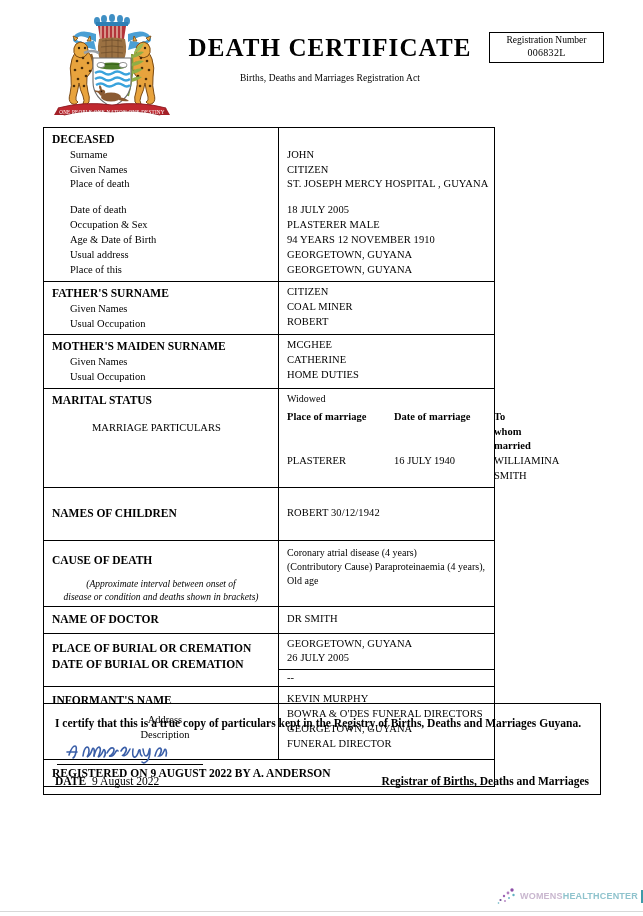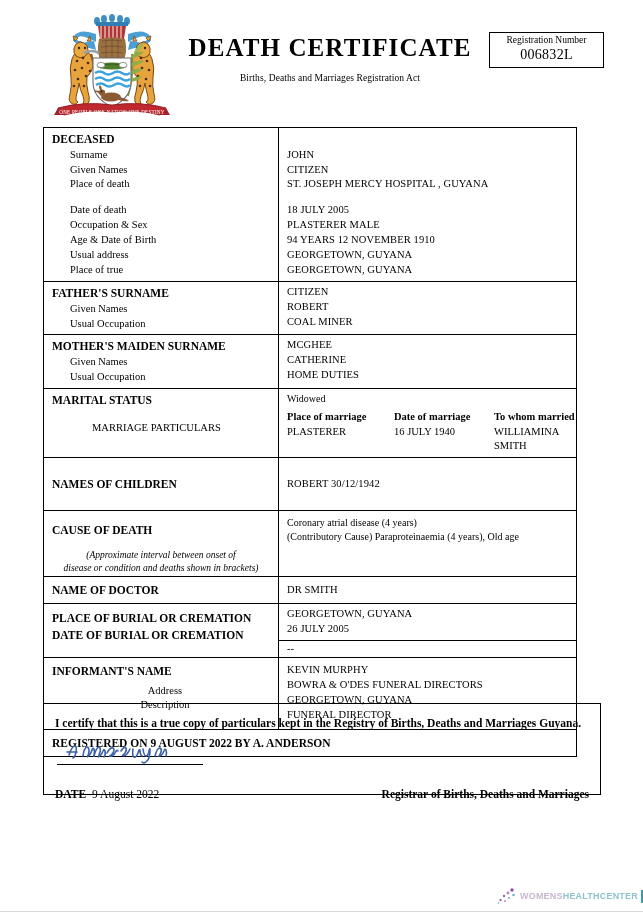--- a/index.html
+++ b/index.html
@@ -60,31 +60,31 @@
     width: 113px;
     border: 1.3px solid #000;
     text-align: center;
     padding: 2px 0 3px 0;
   }
   .reg-label {
     font-size: 9.5px;
     line-height: 1.25;
   }
   .reg-value {
-    font-size: 14px;
+    font-size: 10px;
     line-height: 1.2;
     letter-spacing: 0.3px;
   }
 
   
   .cert-table {
     position: absolute;
     left: 43px;
     top: 127px;
-    width: 534px;
+    width: 452px;
     border: 1.3px solid #000;
     box-sizing: border-box;
   }
   .row {
     display: flex;
     border-bottom: 1.3px solid #000;
   }
   .row:last-child { border-bottom: none; }
   .cell-l {
     width: 235px;
@@ -184,21 +184,21 @@
     position: absolute;
     left: 2px;
     top: 27px;
     width: 146px;
     border-bottom: 1.1px solid #000;
   }
   .footer-row {
     display: flex;
     justify-content: space-between;
     align-items: baseline;
-    margin-top: 15px;
+    margin-top: 2px;
   }
   .date-lbl {
     font-size: 11.5px;
     font-weight: bold;
   }
   .date-val {
     font-size: 11.5px;
     font-weight: normal;
     margin-left: 6px;
   }
@@ -372,21 +372,21 @@
     <div class="cell-l">
       <div class="sec-title">DECEASED</div>
       <div class="fld">Surname</div>
       <div class="fld">Given Names</div>
       <div class="fld">Place of death</div>
       <div class="spacer"></div>
       <div class="fld">Date of death</div>
       <div class="fld">Occupation &amp; Sex</div>
       <div class="fld">Age &amp; Date of Birth</div>
       <div class="fld">Usual address</div>
-      <div class="fld">Place of true</div>
+      <div class="fld">Place of this</div>
     </div>
     <div class="cell-r">
       <div class="sec-title" style="visibility:hidden">.</div>
       <div class="val">JOHN</div>
       <div class="val">CITIZEN</div>
       <div class="val">ST. JOSEPH MERCY HOSPITAL , GUYANA</div>
       <div class="spacer"></div>
       <div class="val">18 JULY 2005</div>
       <div class="val">PLASTERER   MALE</div>
       <div class="val">94 YEARS   12 NOVEMBER 1910</div>
@@ -396,22 +396,22 @@
   </div>
 
   <div class="row">
     <div class="cell-l">
       <div class="sec-title">FATHER'S SURNAME</div>
       <div class="fld">Given Names</div>
       <div class="fld">Usual Occupation</div>
     </div>
     <div class="cell-r">
       <div class="val">CITIZEN</div>
+      <div class="val">COAL MINER</div>
       <div class="val">ROBERT</div>
-      <div class="val">COAL MINER</div>
     </div>
   </div>
 
   <div class="row">
     <div class="cell-l">
       <div class="sec-title">MOTHER'S MAIDEN SURNAME</div>
       <div class="fld">Given Names</div>
       <div class="fld">Usual Occupation</div>
     </div>
     <div class="cell-r">

